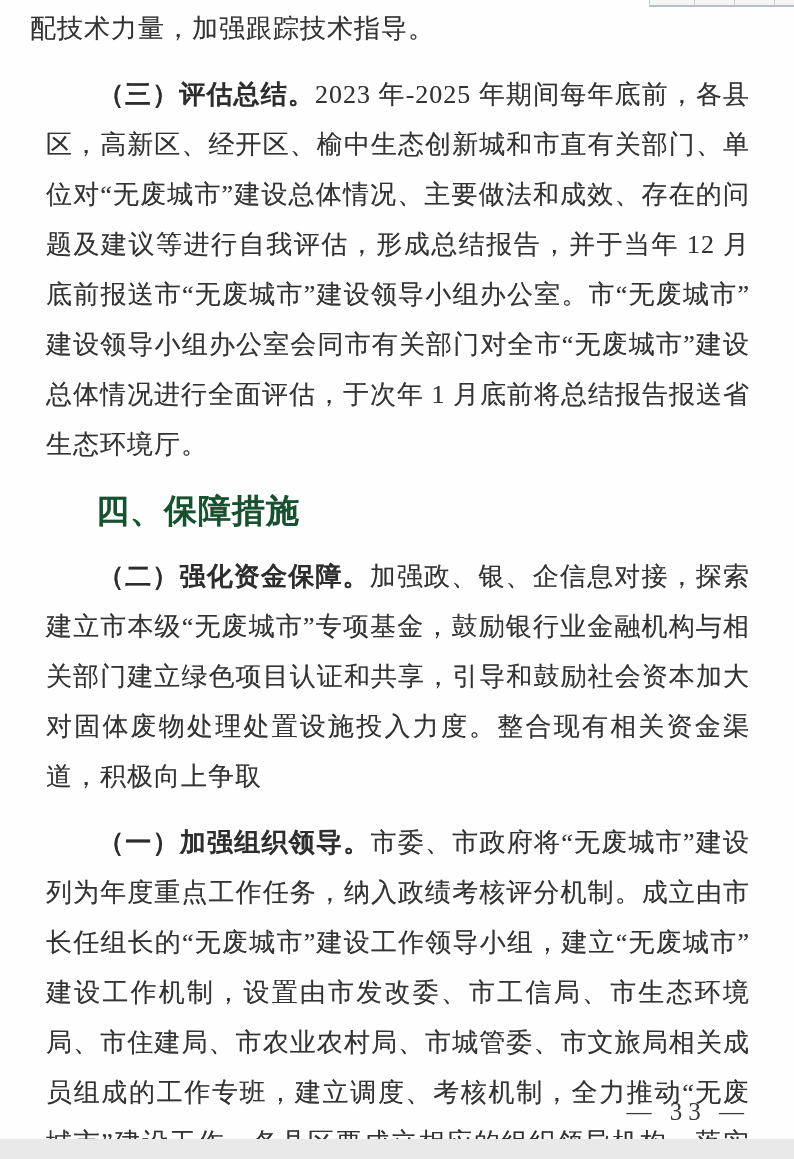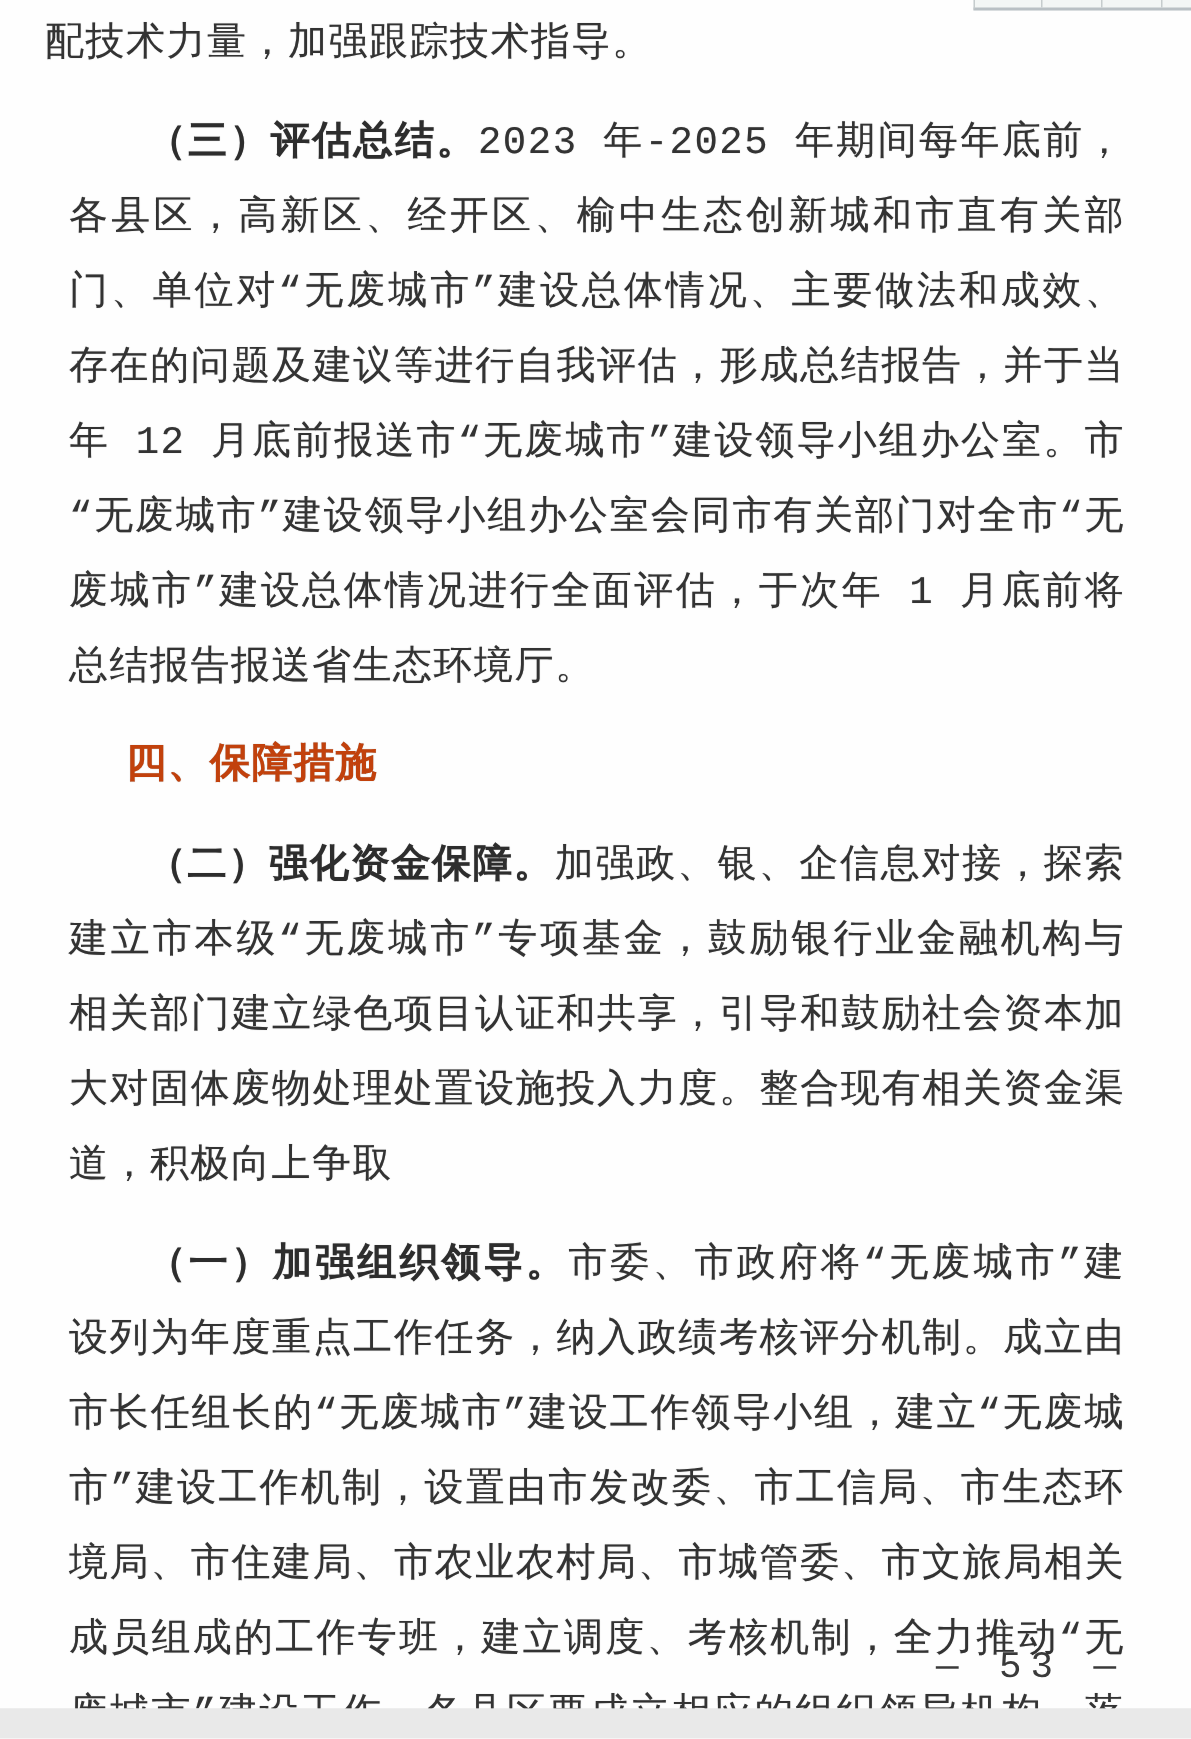--- a/index.html
+++ b/index.html
@@ -2,46 +2,46 @@
 <html lang="zh"><head>
 <meta charset="utf-8">
 <style>
   html, body { margin: 0; padding: 0; background: #e9e9e9; }
   .page {
     position: relative;
     width: 794px;
     height: 1139px;
     background: #fefefe;
     overflow: hidden;
-    font-family: Liberation Mono, monospace;
+    font-family: Liberation Serif, serif;
     color: #333333;
     box-sizing: border-box;
   }
   
   .body-text {
     position: absolute;
     left: 30px;
     right: 28px;
     top: 4px;
     font-size: 26px;
     line-height: 50px;
     letter-spacing: 1px;
     text-align: justify;
     text-shadow: 0 0 0.6px rgba(60,60,60,0.45); 
   }
   .para { margin: 16px; text-indent: 2em; }
   .cont { margin: 0; text-indent: 0; }
   .runin { font-weight: 700; color: #2d2d2d; }
   .heading {
     margin: 0;
-    font-size: 27px;
+    font-size: 33px;
     line-height: 50px;
     font-weight: 700;
     text-indent: 2em;
-    color: #c2410c;
+    color: #14532d;
     letter-spacing: 1px;
   }
   
   .page-number {
     position: absolute;
     right: 44px;
     bottom: 13px;
     font-size: 25px;
     letter-spacing: 6px;
     color: #3a3a3a;
@@ -88,15 +88,15 @@
     <p class="para"><span class="runin">（三）评估总结。</span><span>2023 年-2025 年期间每年底前，各县区，高新区、经开区、榆中生态创新城和市直有关部门、单位对“无废城市”建设总体情况、主要做法和成效、存在的问题及建议等进行自我评估，形成总结报告，并于当年 12 月底前报送市“无废城市”建设领导小组办公室。市“无废城市”建设领导小组办公室会同市有关部门对全市“无废城市”建设总体情况进行全面评估，于次年 1 月底前将总结报告报送省生态环境厅。</span></p>
 
     <h2 class="heading">四、保障措施</h2>
 
     <p class="para"><span class="runin">（二）强化资金保障。</span><span>加强政、银、企信息对接，探索建立市本级“无废城市”专项基金，鼓励银行业金融机构与相关部门建立绿色项目认证和共享，引导和鼓励社会资本加大对固体废物处理处置设施投入力度。整合现有相关资金渠道，积极向上争取</span></p>
 
     <p class="para"><span class="runin">（一）加强组织领导。</span><span>市委、市政府将“无废城市”建设列为年度重点工作任务，纳入政绩考核评分机制。成立由市长任组长的“无废城市”建设工作领导小组，建立“无废城市”建设工作机制，设置由市发改委、市工信局、市生态环境局、市住建局、市农业农村局、市城管委、市文旅局相关成员组成的工作专班，建立调度、考核机制，全力推动“无废城市”建设工作。各县区要成立相应的组织领导机构，落实“市区同创”工作模式。各市级相关部门要各司其职、协调联动，形成工作合力，确保相关工作指标、工作任务高质量完成。</span></p>
 
   </div>
 
-  <div class="page-number">— 53 —</div>
+  <div class="page-number">— 33 —</div>
 
 </div>
 
 </body></html>

